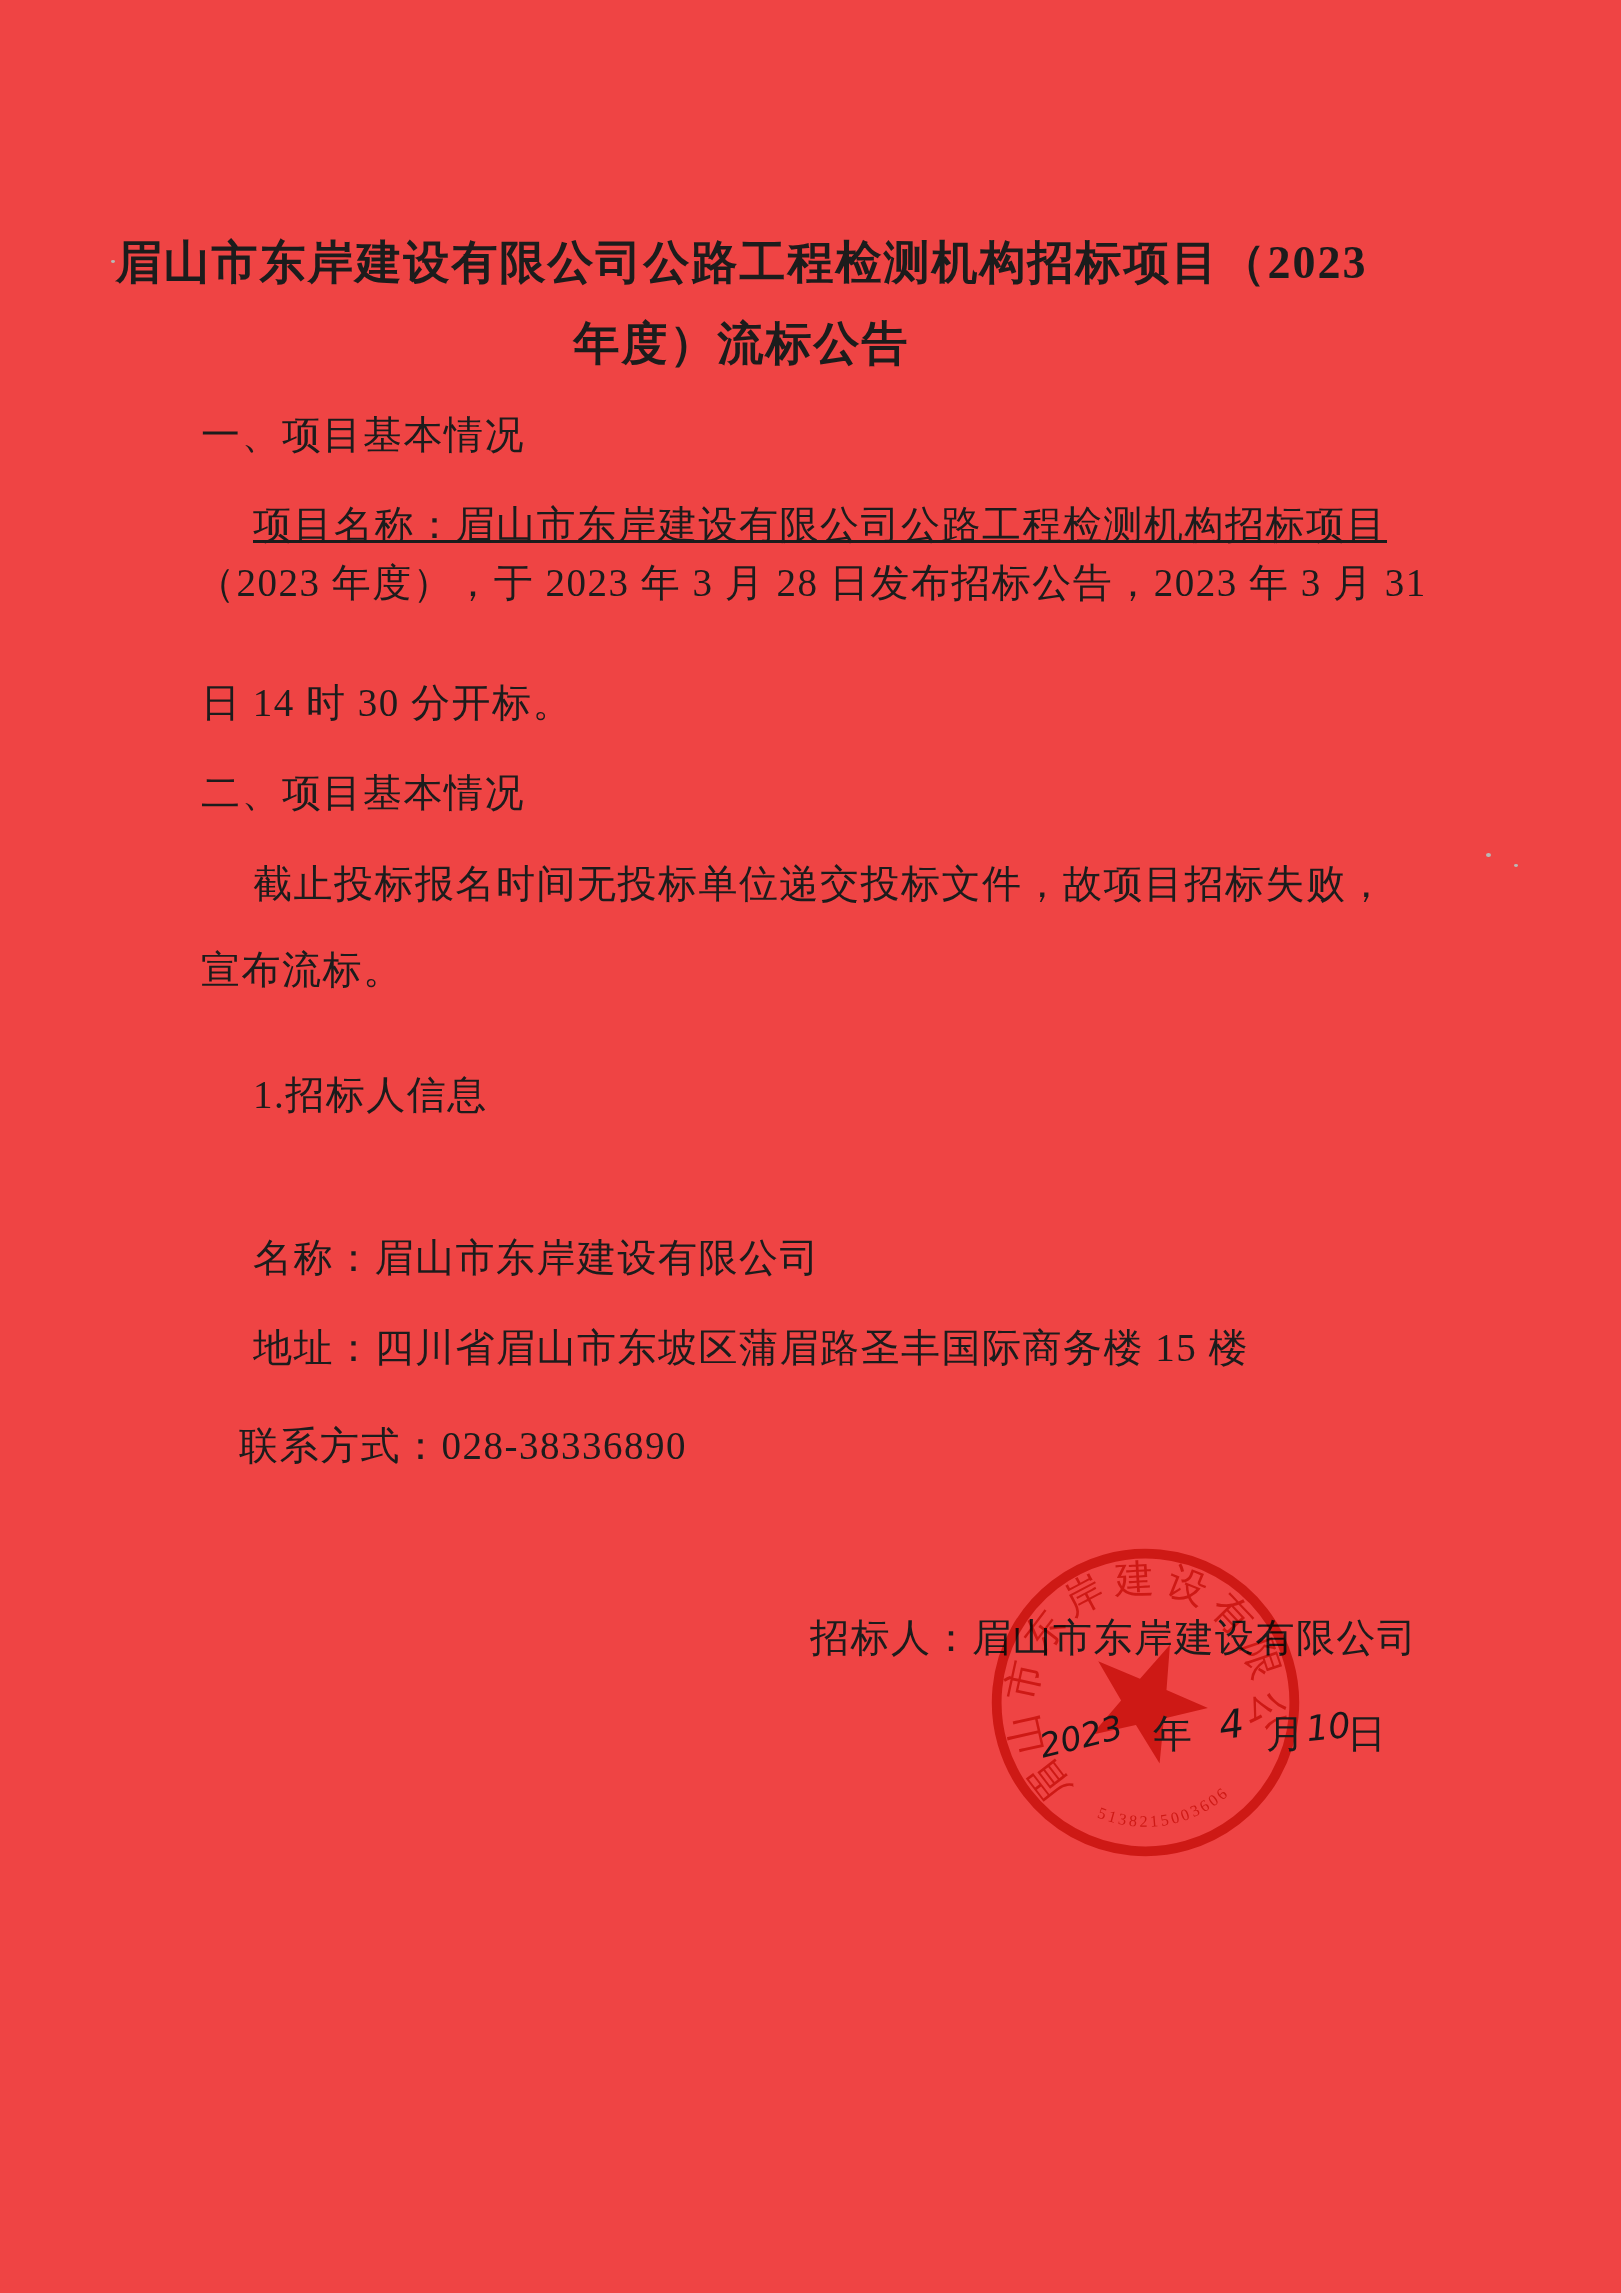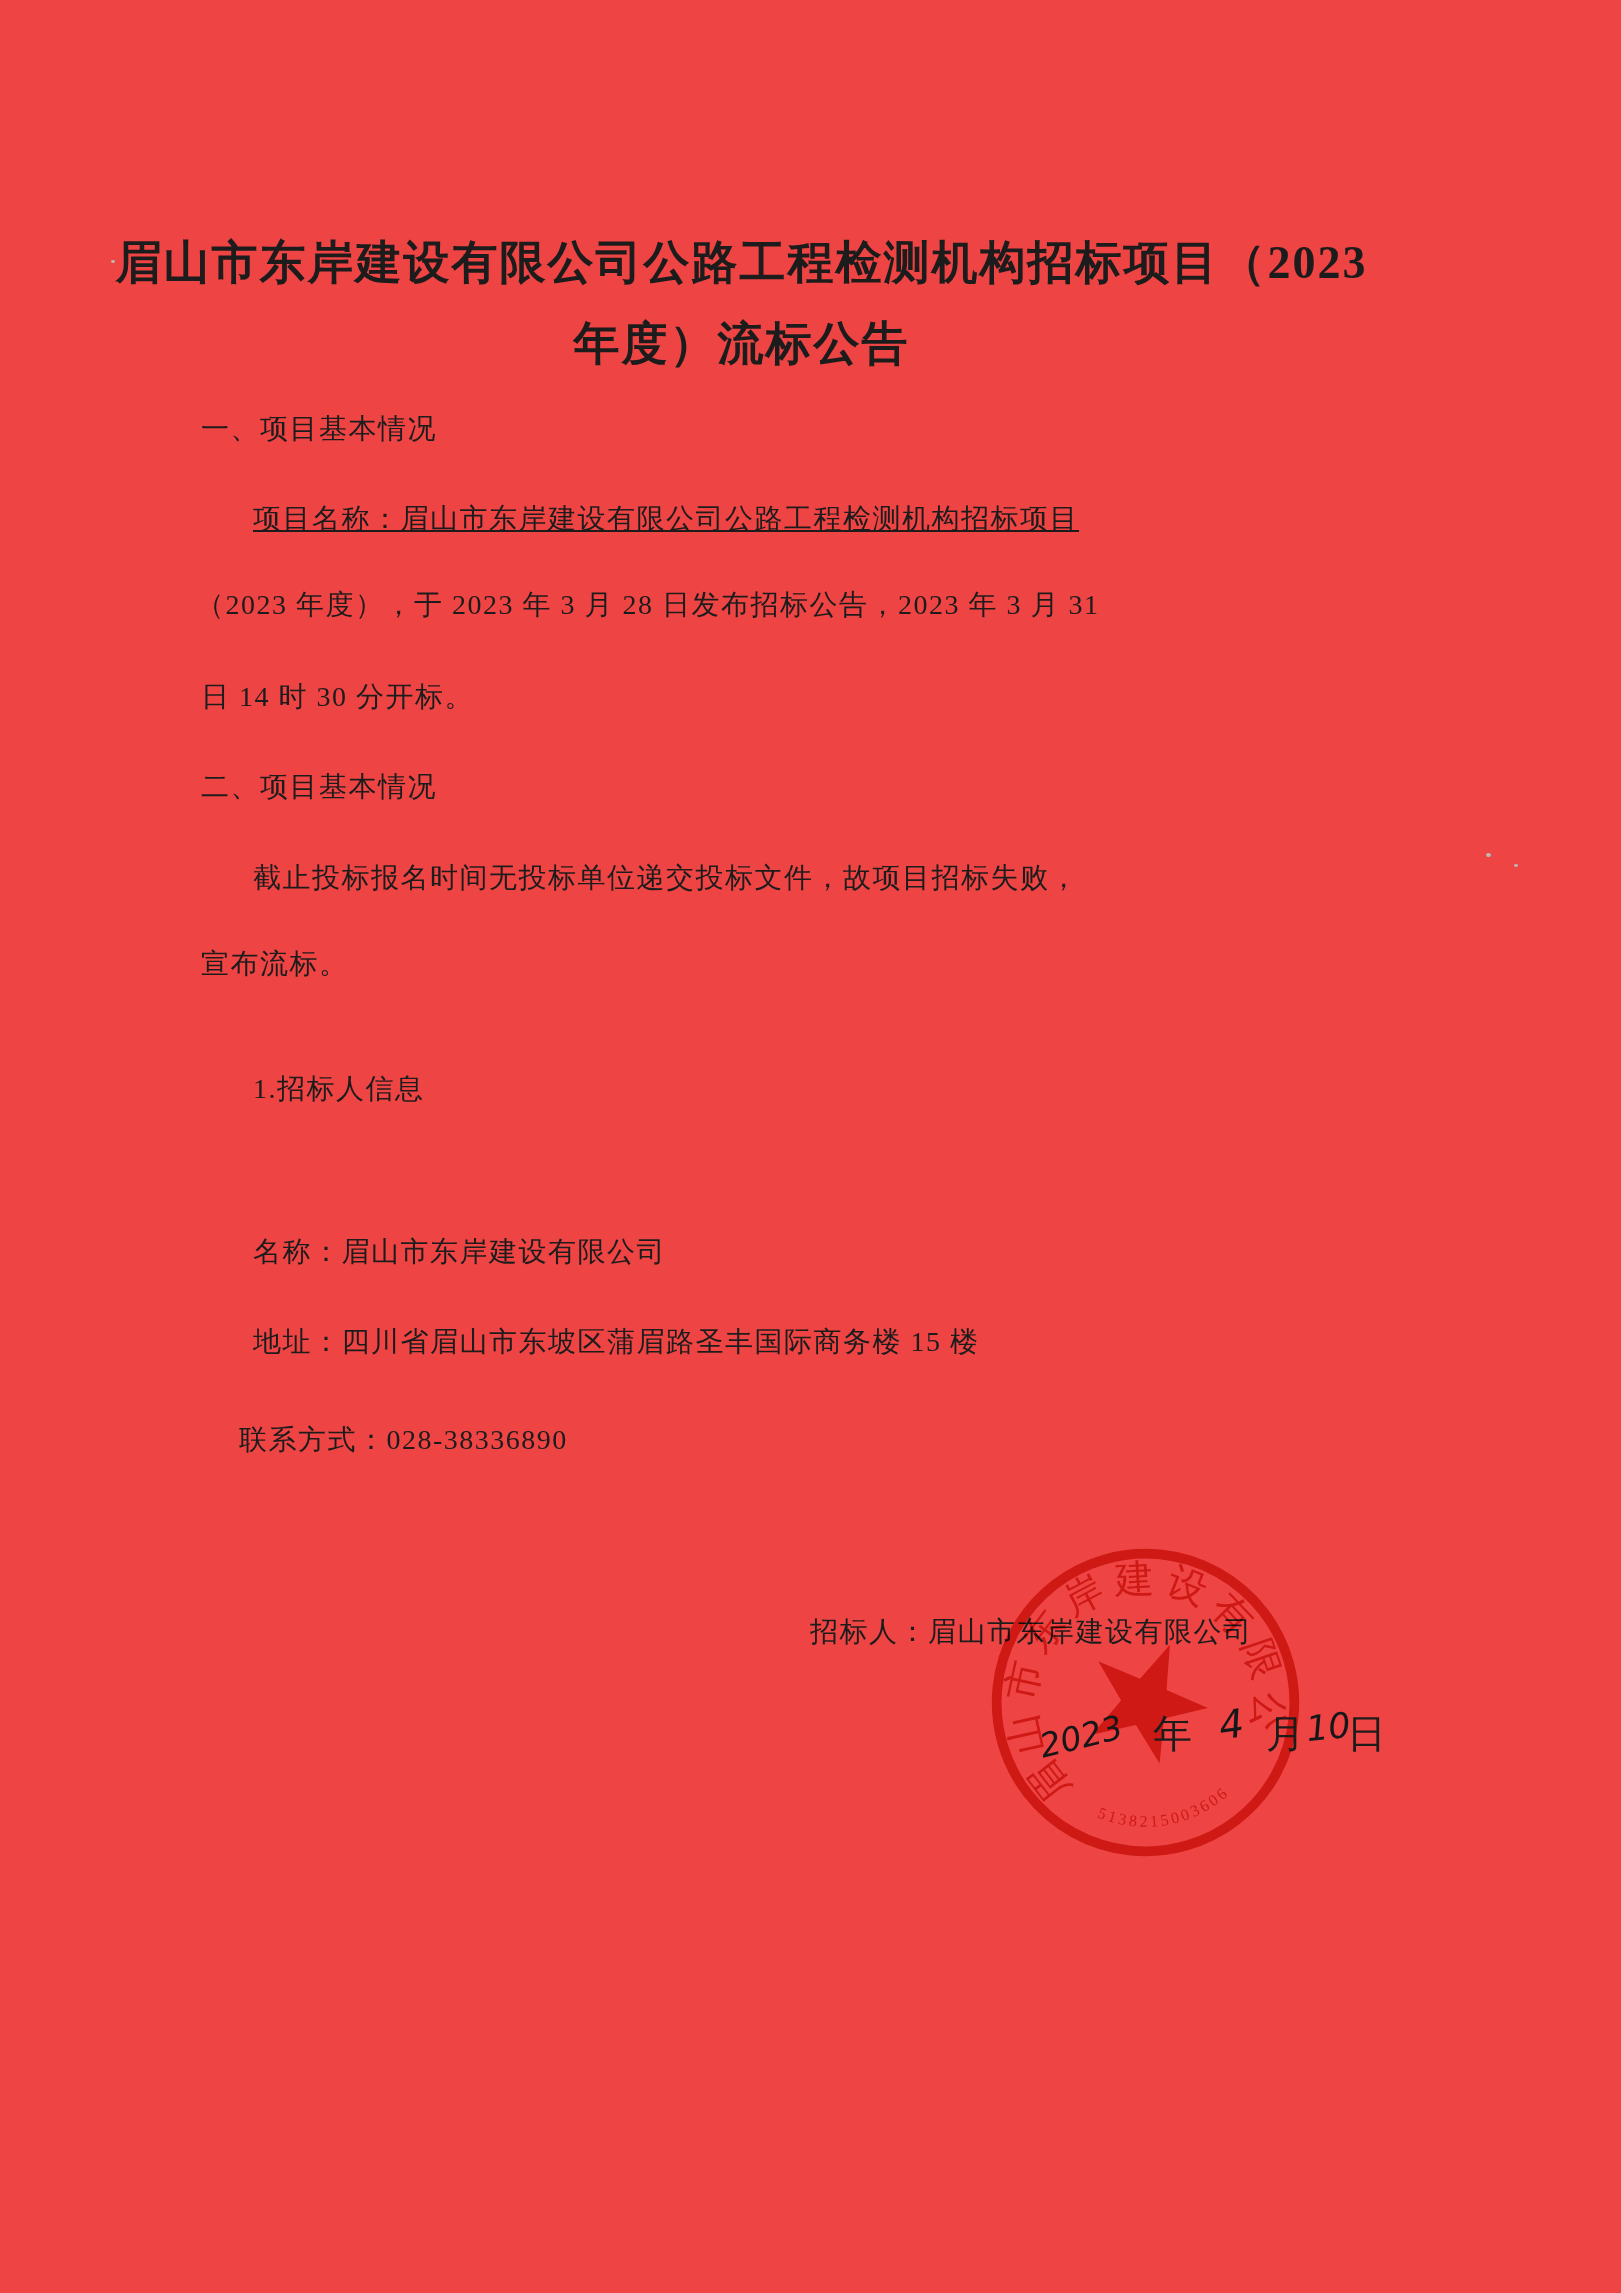--- a/index.html
+++ b/index.html
@@ -7,21 +7,21 @@
     position:relative;
     width:1621px; height:2294px;
     margin:0 auto;
     background:#ef4444;
     font-family:"Liberation Serif","DejaVu Serif",serif;
     color:#1c1c1c;
     overflow:hidden;
   }
   .line {
     position:absolute;
-    font-size:28px;
+    font-size:39px;
     letter-spacing:1.5px;
     white-space:pre;
     line-height:1.2;
     z-index:1;
   }
   .title {
     left:-69px; width:1621px;
     text-align:center;
     font-weight:bold;
     font-size:46px;
@@ -63,21 +63,21 @@
 
   <div class="speck" style="left:1486px;top:853px;width:4.9px;height:3.9px;"></div>
   <div class="speck" style="left:1514px;top:864px;width:3.9px;height:2.9px;"></div>
   <div class="speck" style="left:111px;top:260px;width:3.9px;height:2.9px;"></div>
 
   <div class="line title" style="top:235px;">眉山市东岸建设有限公司公路工程检测机构招标项目（2023</div>
   <div class="line title" style="top:316px;">年度）流标公告</div>
 
   <div class="line" style="top:412px;left:201px;">一、项目基本情况</div>
   <div class="line" style="top:502px;left:253px;text-decoration:underline;">项目名称：眉山市东岸建设有限公司公路工程检测机构招标项目</div>
-  <div class="line" style="top:588px;left:196px;">（2023 年度），于 2023 年 3 月 28 日发布招标公告，2023 年 3 月 31</div>
+  <div class="line" style="top:560px;left:196px;">（2023 年度），于 2023 年 3 月 28 日发布招标公告，2023 年 3 月 31</div>
   <div class="line" style="top:680px;left:201px;">日 14 时 30 分开标。</div>
 
   <div class="line" style="top:770px;left:201px;">二、项目基本情况</div>
   <div class="line" style="top:861px;left:253px;">截止投标报名时间无投标单位递交投标文件，故项目招标失败，</div>
   <div class="line" style="top:947px;left:201px;">宣布流标。</div>
 
   <div class="line" style="top:1072px;left:253px;">1.招标人信息</div>
   <div class="line" style="top:1235px;left:253px;">名称：眉山市东岸建设有限公司</div>
   <div class="line" style="top:1325px;left:253px;">地址：四川省眉山市东坡区蒲眉路圣丰国际商务楼 15 楼</div>
   <div class="line" style="top:1423px;left:239px;">联系方式：028-38336890</div>

